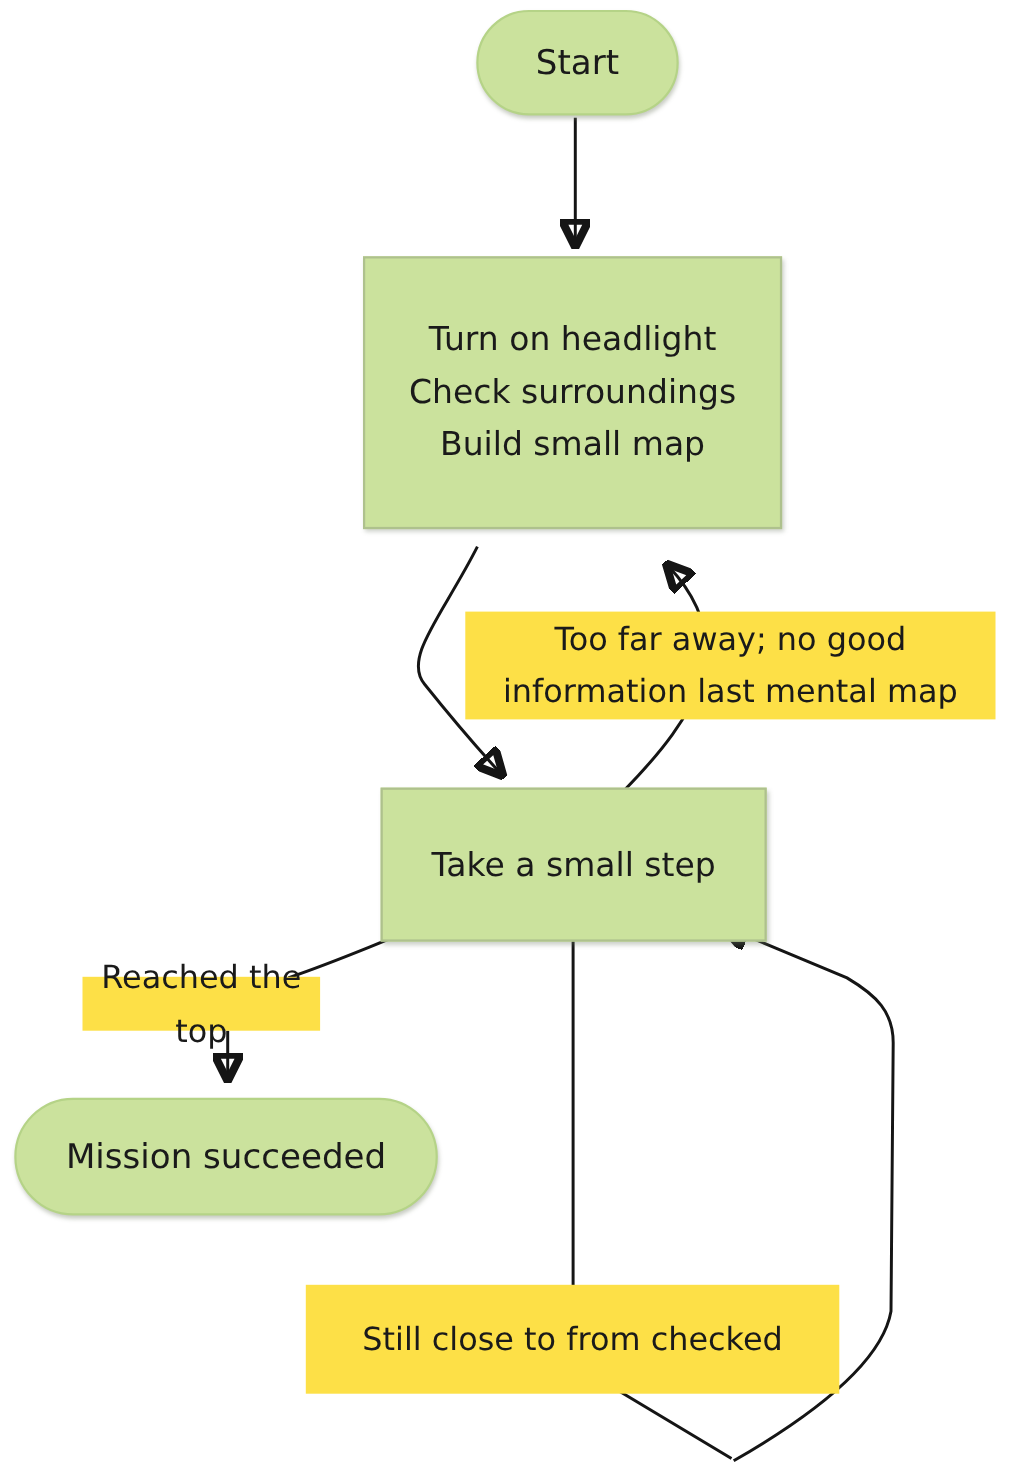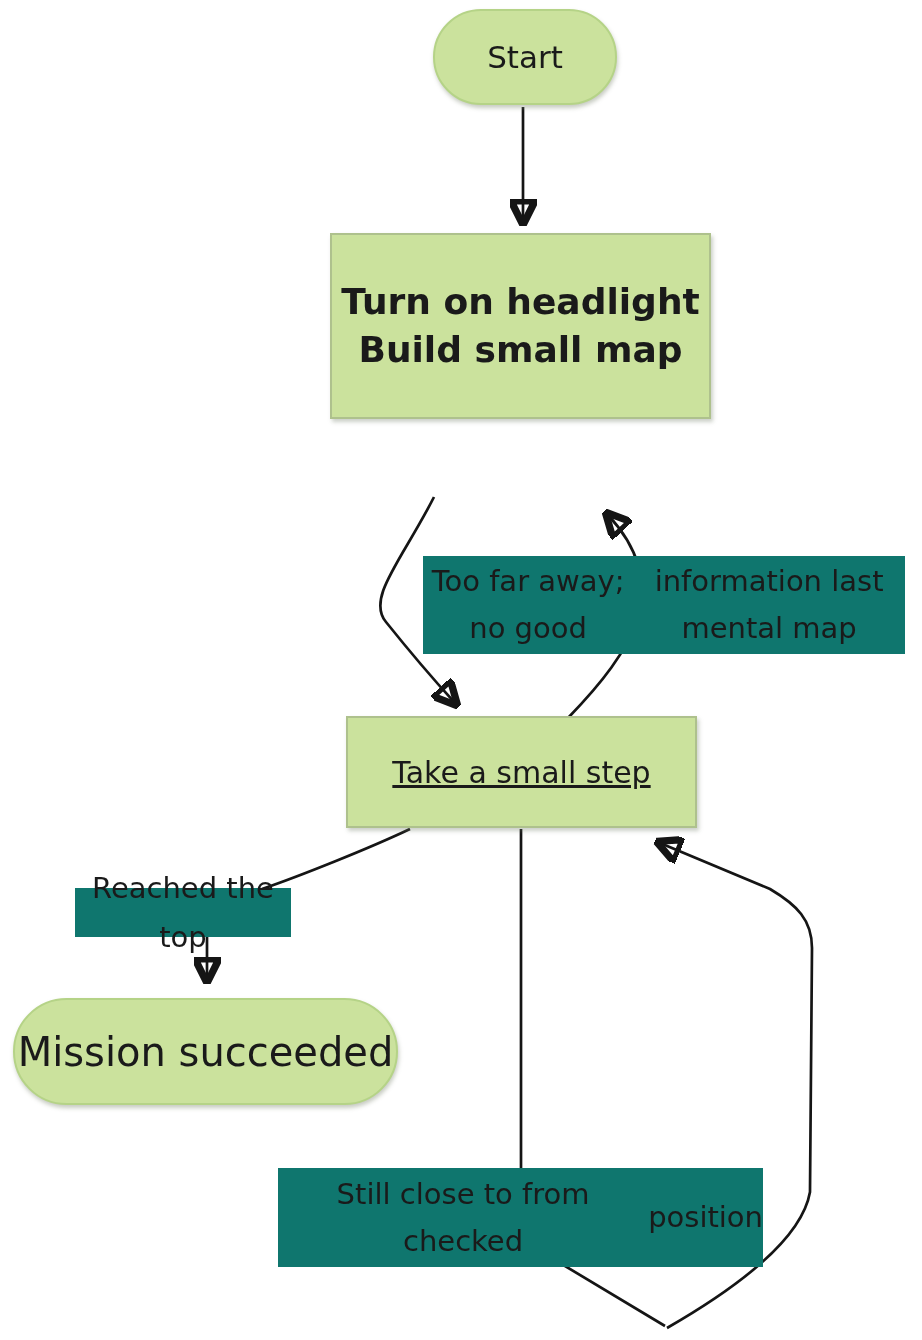--- a/index.html
+++ b/index.html
@@ -22,28 +22,28 @@
     border:2px solid #aec18d;
     box-sizing:border-box;
     text-align:center;
     box-shadow:2px 3px 4px rgba(110,120,100,0.35);
   }
   .terminator{
     border-color:#b5d387;
     box-shadow:1px 3px 4px rgba(130,140,120,0.45);
   }
   .node-start{left:433px;top:9px;width:184px;height:96px;border-radius:48px;font-size:31px;}
-  .node-scan{left:330px;top:233px;width:381px;height:186px;font-size:36px;line-height:48px;font-weight:bold;}
-  .node-step{left:346px;top:716px;width:351px;height:112px;font-size:30px;text-decoration:underline;}
-  .node-success{left:13px;top:998px;width:385px;height:107px;border-radius:54px;font-size:40px;}
+  .node-scan{left:330px;top:233px;width:381px;height:248px;font-size:30px;line-height:48px;}
+  .node-step{left:346px;top:716px;width:351px;height:140px;font-size:30px;}
+  .node-success{left:13px;top:998px;width:385px;height:107px;border-radius:54px;font-size:31px;}
 
   .edge-label{
     position:absolute;z-index:2;
-    display:flex;flex-direction:row;align-items:center;justify-content:center;
-    background:#0f766e;
+    display:flex;flex-direction:column;align-items:center;justify-content:center;
+    background:#fde047;
     text-align:center;
     font-size:29px;line-height:47px;
     box-sizing:border-box;
   }
   .label-too-far{left:423px;top:556px;width:482px;height:98px;}
   .label-reached{left:75px;top:888px;width:216px;height:49px;line-height:49px;}
   .label-still-close{left:278px;top:1168px;width:485px;height:99px;}
 </style>
 </head>
 <body>
@@ -64,20 +64,21 @@
     <path d="M 521 829 L 521 1212 Q 521 1238 540 1251 L 665 1326"></path>
     <path d="M 667 1328 C 740 1286, 802 1238, 810 1192 L 812 948 C 812 920, 797 905, 770 889 L 660 843" marker-end="url(#arrow)"></path>
   </svg>
 
   <div class="node terminator node-start">
     <span>Start</span>
   </div>
 
   <div class="node node-scan">
     <span>Turn on headlight</span>
+    <span>Check surroundings</span>
     <span>Build small map</span>
   </div>
 
   <div class="node node-step">
     <span>Take a small step</span>
   </div>
 
   <div class="node terminator node-success">
     <span>Mission succeeded</span>
   </div>
@@ -86,16 +87,15 @@
     <span>Too far away; no good</span>
     <span>information last mental map</span>
   </div>
 
   <div class="edge-label label-reached">
     <span>Reached the top</span>
   </div>
 
   <div class="edge-label label-still-close">
     <span>Still close to from checked</span>
-    <span>position</span>
   </div>
 
 </div>
 
 </body></html>

